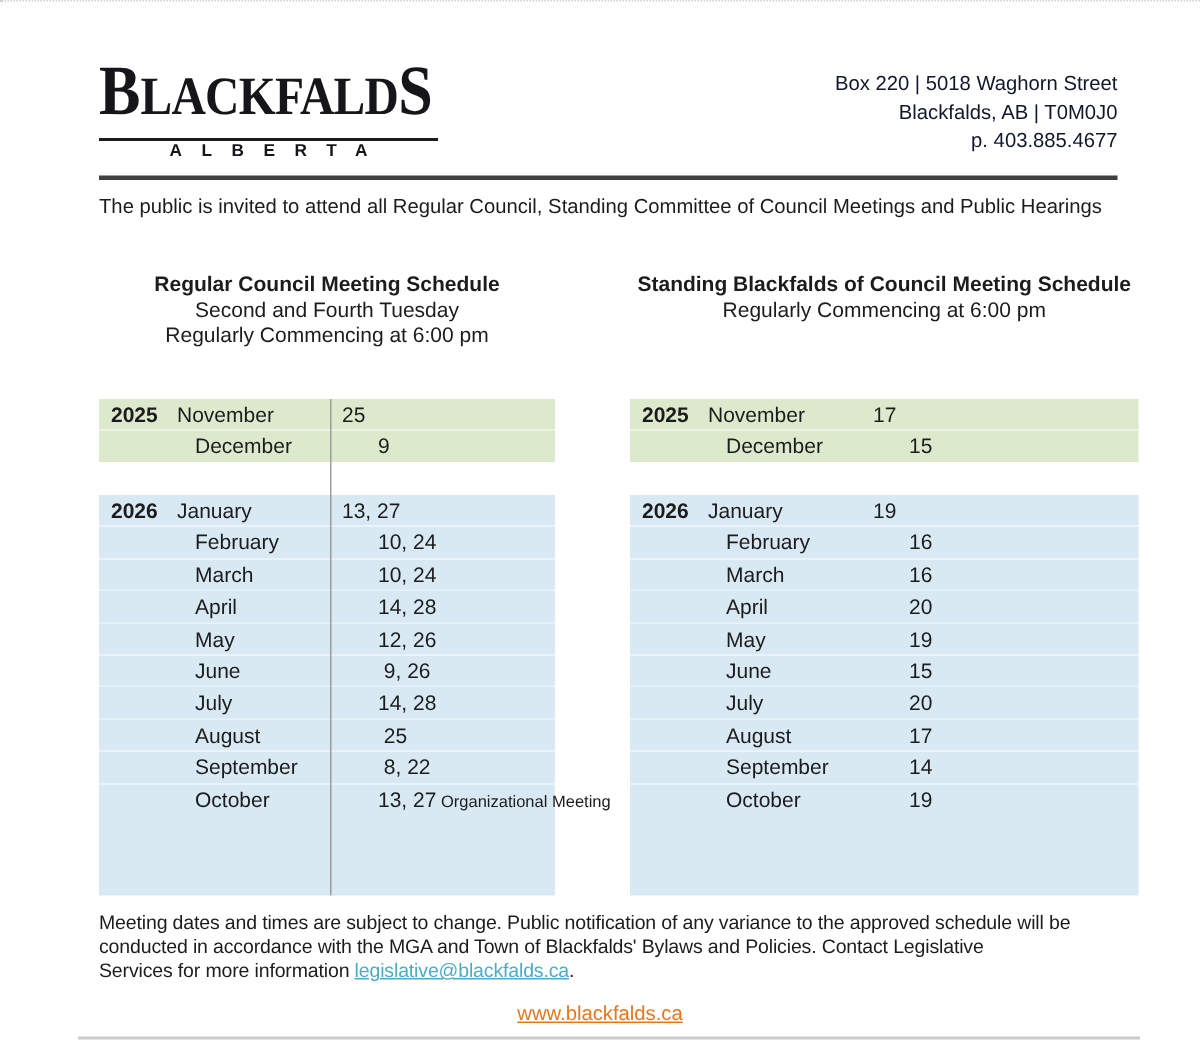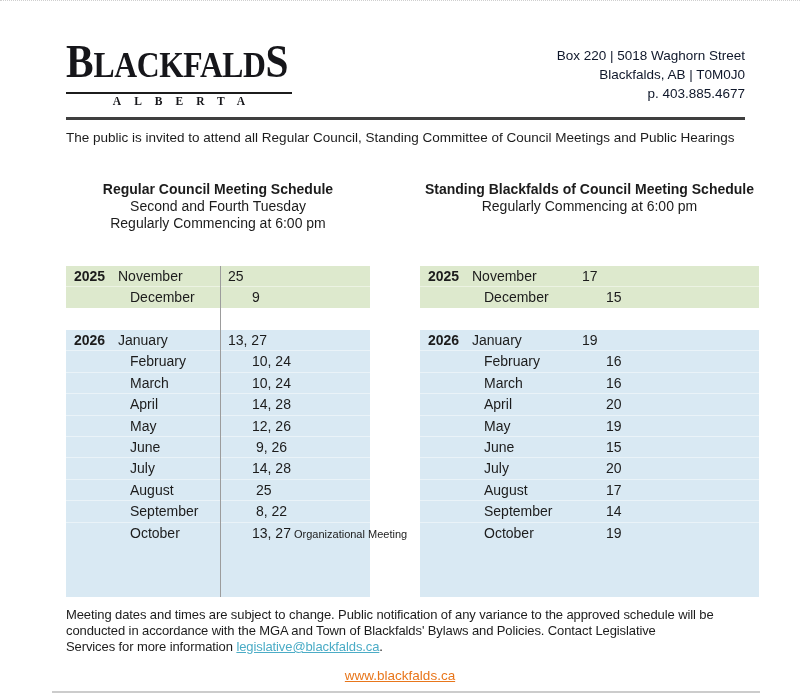--- a/index.html
+++ b/index.html
@@ -7,21 +7,21 @@
   #page{position:relative;width:800px;height:694px;background:#fff;overflow:hidden;border-top:1px dotted #cfcfcf;}
 
   
   .logo{position:absolute;left:66px;top:36px;width:226px;}
   .logo-word{font-family:"Liberation Serif","DejaVu Serif",serif;font-weight:bold;color:#16161a;
              white-space:nowrap;transform:scaleX(.88);transform-origin:left top;line-height:48px;}
   .logo-cap{font-size:47px;}
   .logo-small{font-size:36px;letter-spacing:-.5px;}
   .logo-rule{border-top:2px solid #1c1c1c;margin-top:-4px;}
   .logo-sub{margin-top:1px;font-size:11.5px;font-weight:bold;letter-spacing:13px;text-align:center;
-            padding-left:13px;color:#16161a;font-family:Liberation Serif, serif;}
+            padding-left:13px;color:#16161a;}
 
   
   .address{position:absolute;top:45px;right:55px;text-align:right;font-size:13.5px;line-height:19px;color:#0f172a;}
 
   
   .top-rule{position:absolute;left:66px;right:55px;top:116px;height:3px;background:var(--rule-dark);}
   .bottom-rule{position:absolute;left:52px;right:40px;top:690px;height:2px;background:var(--bottom-rule);}
 
   
   .intro{position:absolute;left:66px;top:127px;width:684px;font-size:13.5px;line-height:19px;}

